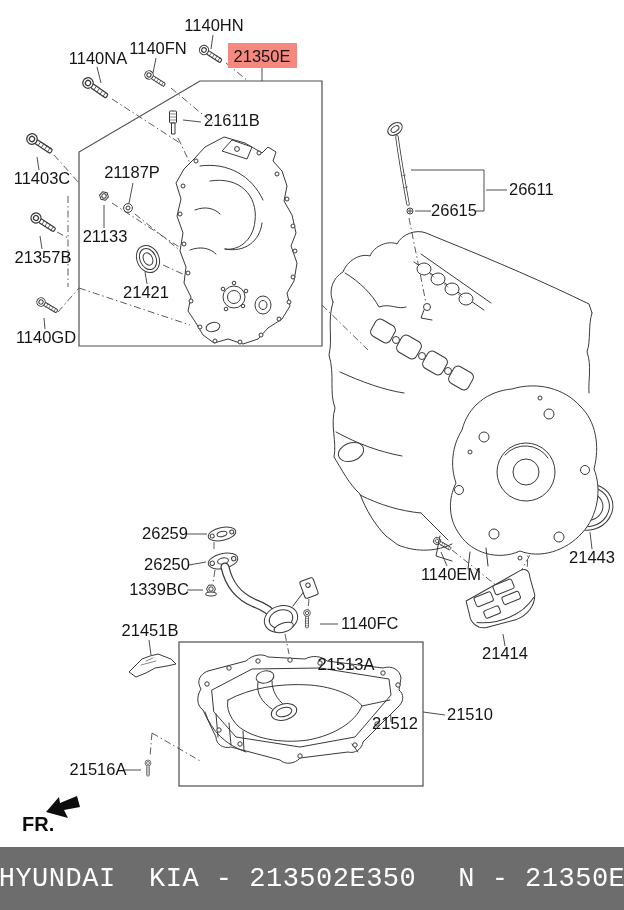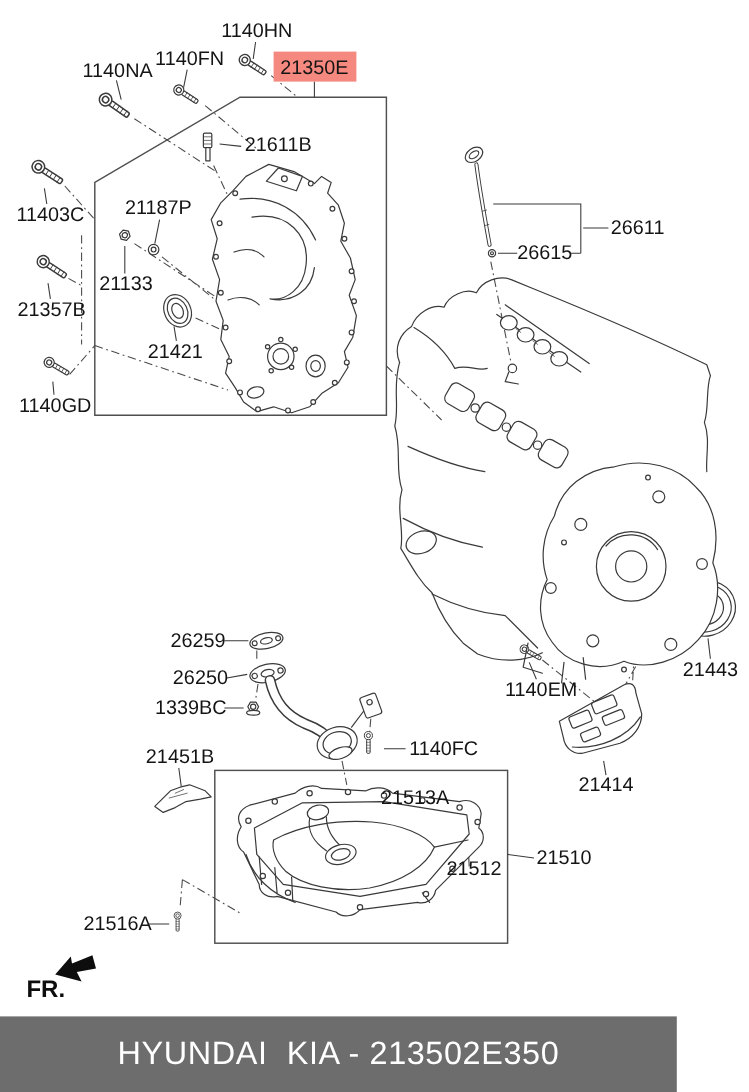--- a/index.html
+++ b/index.html
@@ -7,23 +7,23 @@
         font-family:"Liberation Sans",sans-serif;}
   svg{display:block;}
   .ln{fill:none;stroke:#3a3a3a;stroke-width:1;stroke-linecap:round;stroke-linejoin:round;}
   .fw{fill:#ffffff;stroke:#3a3a3a;stroke-width:1;stroke-linejoin:round;}
   .thin{stroke-width:.6;}
   .bx{fill:none;stroke:#4f4f4f;stroke-width:1.2;}
   .sl{fill:none;stroke:#3a3a3a;stroke-width:.9;}
   .dd{fill:none;stroke:#4a4a4a;stroke-width:.9;stroke-dasharray:7 3 1.5 3;}
   .lbl{font-family:"Liberation Sans",sans-serif;font-size:16.5px;fill:#141414;}
   .fr-txt{font-family:"Liberation Sans",sans-serif;font-size:20px;font-weight:bold;fill:#0d0d0d;}
-  .footer{position:absolute;left:0;top:847px;width:564px;height:63px;background:#6d6d6d;
+  .footer{position:absolute;left:0;top:847px;width:624px;height:63px;background:#6d6d6d;
           color:#ffffff;display:flex;align-items:center;justify-content:center;gap:42px;
-          font-size:27px;letter-spacing:.5px;}
+          font-size:27px;letter-spacing:.5px;font-family:Liberation Mono, monospace;}
   .footer span{white-space:pre;}
 </style>
 </head>
 <body>
 
 <div class="page">
 
 <svg width="624" height="847" viewBox="0 0 624 847">
   <defs>
     <g id="bolt">
@@ -378,15 +378,16 @@
       </g>
 
   <g>
     <polygon fill="#0d0d0d" points="46,812 59,797 60,803 77,796 80,807 64,810 68,818"></polygon>
     <text class="fr-txt" x="22" y="831">FR.</text>
   </g>
 </svg>
 
 <div class="footer">
   <span>HYUNDAI  KIA - 213502E350</span>
+  <span>N - 21350E</span>
 </div>
 
 </div>
 
 </body></html>

